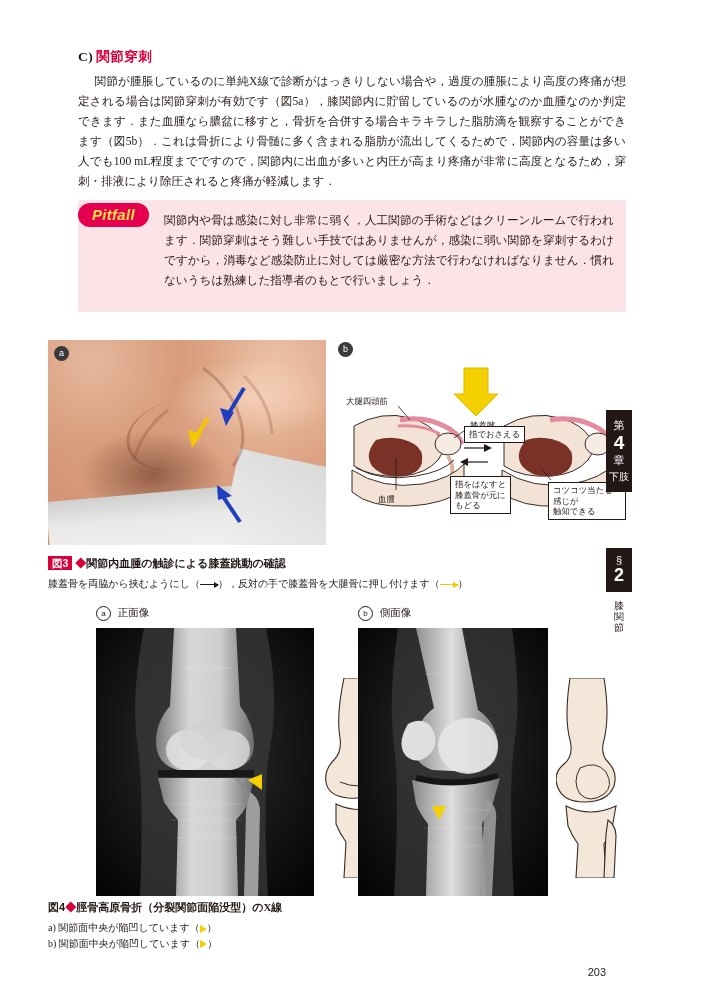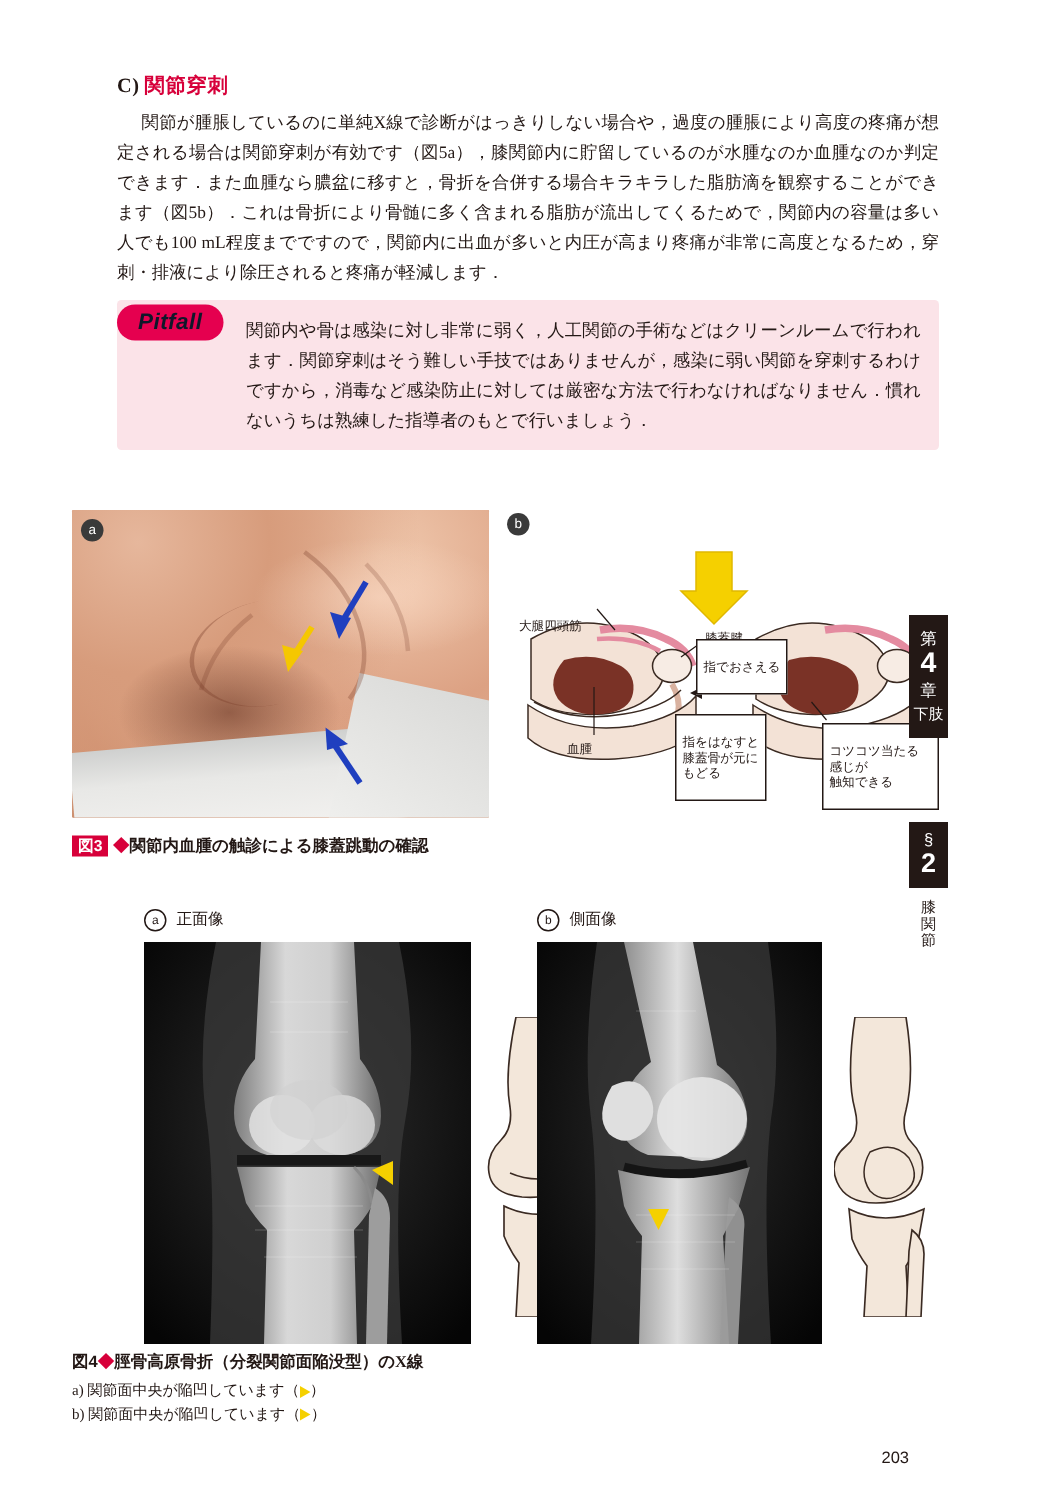--- a/index.html
+++ b/index.html
@@ -31,31 +31,31 @@
   }
   .body-para .ind{display:inline-block;width:1.4em;}
 
   
   .pitfall-wrap{
     position:absolute;left:78px;top:200px;width:548px;
   }
   .pitfall-box{
     background:#fbe3e8;
     border-radius:3px;
-    padding:11px 12px 9px 86px;
+    padding:11px 12px 21px 86px;
     font-size:11.6px;line-height:1.72;
     text-align:justify;
     text-justify:inter-ideograph;
     min-height:78px;
     box-sizing:border-box;
   }
   .pitfall-badge{
     position:absolute;left:0px;top:3px;
     background:#e5004f;
-    color:#0f172a;
+    color:#fde047;
     font-family:"Liberation Sans", sans-serif;
     font-style:italic;
     font-weight:bold;
     font-size:15px;
     padding:3px 14px 4px 14px;
     border-radius:12px;
     letter-spacing:0.3px;
   }
 
   
@@ -96,21 +96,21 @@
     position:absolute;left:288px;top:0;width:290px;height:205px;
     background:#ffffff;border:0;
   }
   .diag-badge{
     position:absolute;left:2px;top:2px;width:15px;height:15px;border-radius:50%;
     background:#3a3a3a;color:#fff;font-family:"Liberation Sans",sans-serif;
     font-size:9px;line-height:15px;text-align:center;
   }
   .dlabel{position:absolute;font-size:8.4px;font-family:"Liberation Sans",sans-serif;color:#231815;white-space:nowrap;}
   .dbox{position:absolute;font-size:8.4px;font-family:"Liberation Sans",sans-serif;color:#231815;
-    border:0.8px solid #231815;padding:12px 4px;background:#fff;line-height:1.25;white-space:nowrap;}
+    border:0.8px solid #231815;padding:2px 4px;background:#fff;line-height:1.25;white-space:nowrap;}
 
   .cap-red{font-family:"Liberation Sans", sans-serif;}
   .fig-cap{
     position:absolute;font-size:11px;font-weight:bold;
   }
   .fig-cap .tag{
     background:#d7003a;color:#fff;padding:1px 4px;margin-right:3px;
     font-size:10.5px;
   }
   .fig-sub{
@@ -252,35 +252,38 @@
           <line x1="152" y1="122" x2="128" y2="122" stroke="#231815" stroke-width="1.2"></line>
           <polygon points="124,122 132,118 132,126" fill="#231815"></polygon>
         </g>
 
         <line x1="62" y1="66" x2="74" y2="80" stroke="#231815" stroke-width="0.8"></line>
         <line x1="132" y1="88" x2="118" y2="98" stroke="#231815" stroke-width="0.8"></line>
         <line x1="60" y1="150" x2="60" y2="118" stroke="#231815" stroke-width="0.8"></line>
         <line x1="215" y1="140" x2="205" y2="128" stroke="#231815" stroke-width="0.8"></line>
       </svg>
 
-      <div class="dlabel" style="left:10px;top:72px;">大腿四頭筋</div>
+      <div class="dlabel" style="left:10px;top:56px;">大腿四頭筋</div>
       <div class="dlabel" style="left:134px;top:80px;">膝蓋腱</div>
       <div class="dlabel" style="left:42px;top:154px;">血腫</div>
 
       <div class="dbox" style="left:128px;top:86px;">指でおさえる</div>
       <div class="dbox" style="left:114px;top:136px;white-space:pre-line;">指をはなすと
 膝蓋骨が元に
 もどる</div>
       <div class="dbox" style="left:212px;top:142px;white-space:pre-line;">コツコツ当たる感じが
 触知できる</div>
     </div>
   </div>
 
   <div class="fig-cap" style="left:48px;top:556px;">
     <span class="tag cap-red">図3</span><span style="color:#d7003a;">◆</span><span>関節内血腫の触診による膝蓋跳動の確認</span>
+  </div>
+  <div class="fig-sub" style="left:48px;top:576px;">
+    <span>膝蓋骨を両脇から挟むようにし（</span><span class="arrow-line"></span><span>），反対の手で膝蓋骨を大腿骨に押し付けます（</span><span class="arrow-yel"></span><span>）</span>
   </div>
 
   <div class="fig4">
 
     <div class="sub-label" style="left:48px;top:6px;">
       <span style="display:inline-block;width:13px;height:13px;border:1px solid #231815;border-radius:50%;font-size:8px;line-height:13px;text-align:center;font-family:'Liberation Sans',sans-serif;">a</span>
       <span style="margin-left:4px;">正面像</span>
     </div>
     <div class="sub-label" style="left:310px;top:6px;">
       <span style="display:inline-block;width:13px;height:13px;border:1px solid #231815;border-radius:50%;font-size:8px;line-height:13px;text-align:center;font-family:'Liberation Sans',sans-serif;">b</span>

